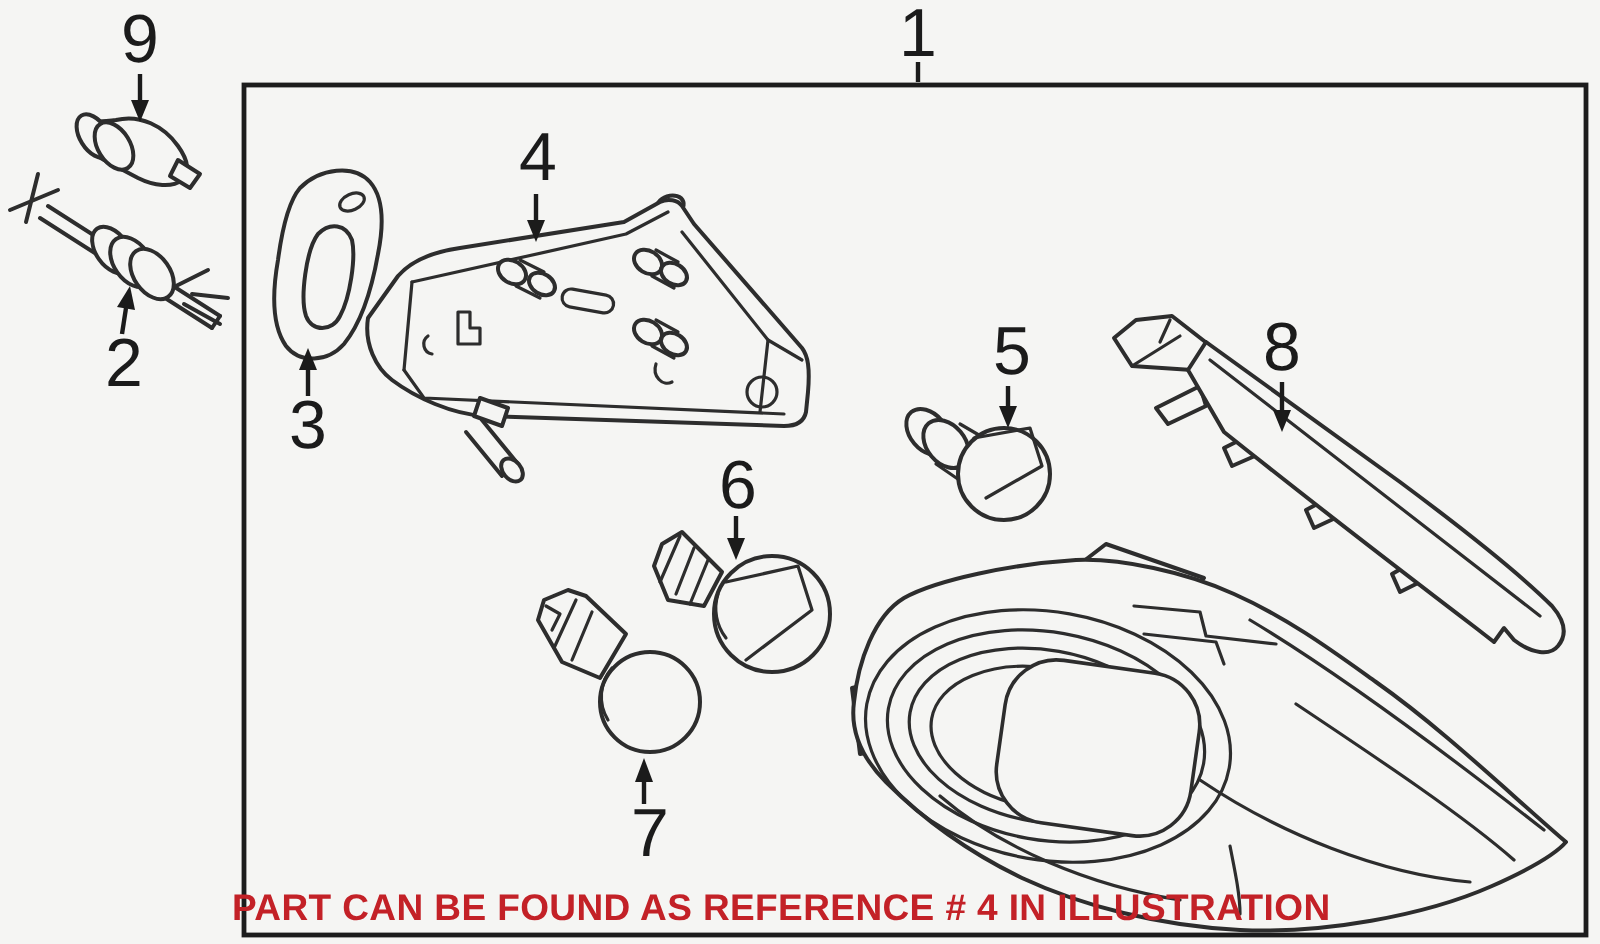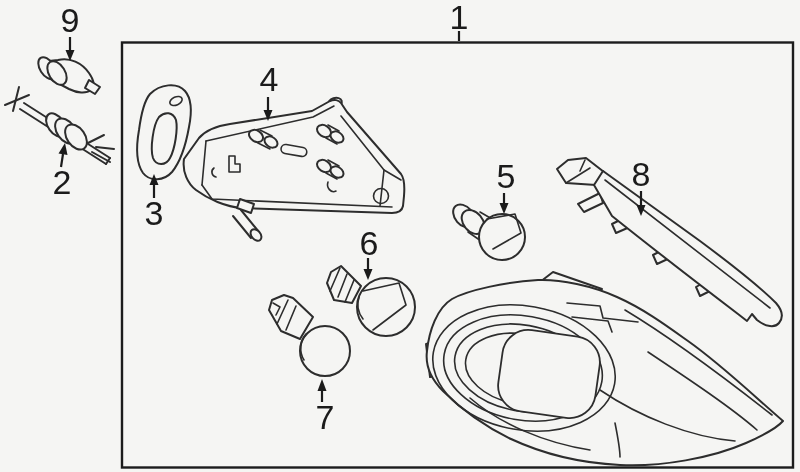--- a/index.html
+++ b/index.html
@@ -197,13 +197,14 @@
   <div class="callout" style="left:437px;top:3px;">1</div>
   <div class="callout" style="left:40px;top:168px;">2</div>
   <div class="callout" style="left:132px;top:199px;">3</div>
   <div class="callout" style="left:247px;top:65px;">4</div>
   <div class="callout" style="left:484px;top:162px;">5</div>
   <div class="callout" style="left:347px;top:229px;">6</div>
   <div class="callout" style="left:303px;top:403px;">7</div>
   <div class="callout" style="left:619px;top:160px;">8</div>
   <div class="callout" style="left:48px;top:6px;">9</div>
 
+  <div class="notice">PART CAN BE FOUND AS REFERENCE # 4 IN ILLUSTRATION</div>
 </div>
 
 </body></html>

